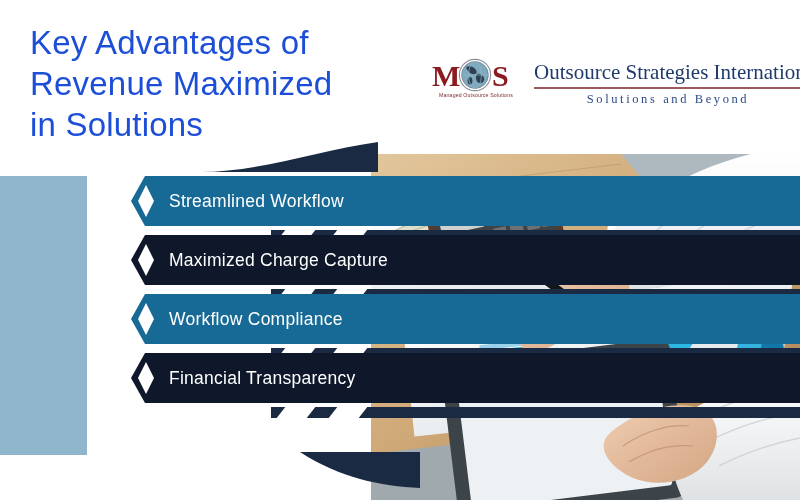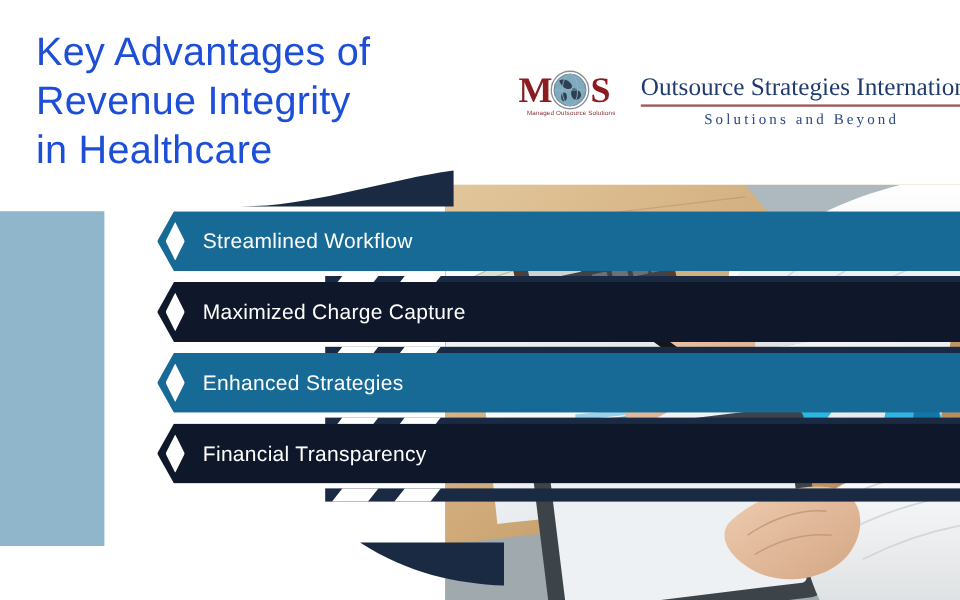--- a/index.html
+++ b/index.html
@@ -206,22 +206,22 @@
     white-space: nowrap;
   }
 </style>
 </head>
 <body>
 
 <div id="slide">
 
   <div class="title-block">
     <div class="title-line">Key Advantages of</div>
-    <div class="title-line">Revenue Integrity</div>
-    <div class="title-line">in Healthcare</div>
+    <div class="title-line">Revenue Maximized</div>
+    <div class="title-line">in Solutions</div>
   </div>
 
   <div class="logo-block">
 
     <div class="mos-mark">
       <span class="mos-letter m">M</span>
 
       <span class="mos-globe">
         <svg width="34" height="34" viewBox="0 0 34 34" aria-hidden="true">
           <circle cx="17" cy="17" r="15.6" fill="#ffffff" stroke="#8a8f95" stroke-width="1.1"></circle>
@@ -479,21 +479,21 @@
       </div>
       <div class="sep-band" style="top:54px;">
         <span class="slash s1"></span>
         <span class="slash s2"></span>
       </div>
     </div>
 
     <div class="banner-row" style="top:134px;">
       <div class="banner dark">
         <span class="banner-notch"></span>
-        <span class="banner-label">Enhanced Strategies</span>
+        <span class="banner-label">Workflow Compliance</span>
       </div>
       <div class="sep-band" style="top:54px;">
         <span class="slash s1"></span>
         <span class="slash s2"></span>
       </div>
     </div>
 
     <div class="banner-row" style="top:193px;">
       <div class="banner light">
         <span class="banner-notch"></span>

